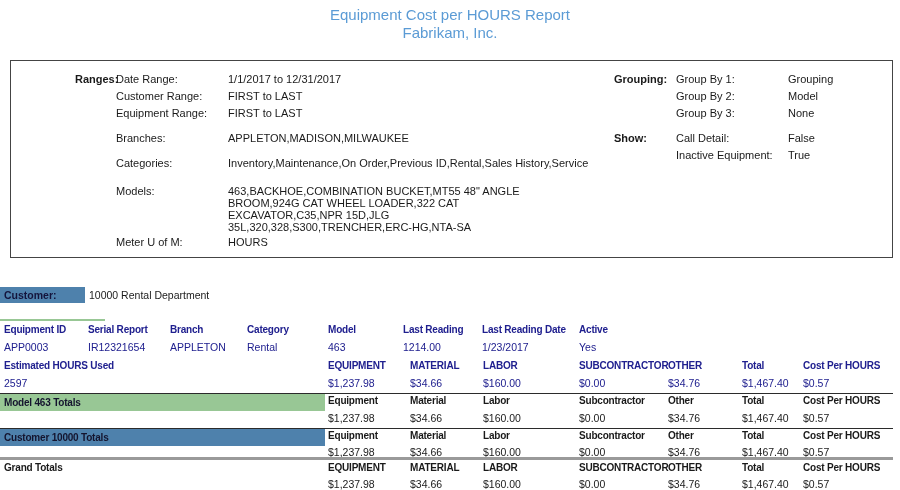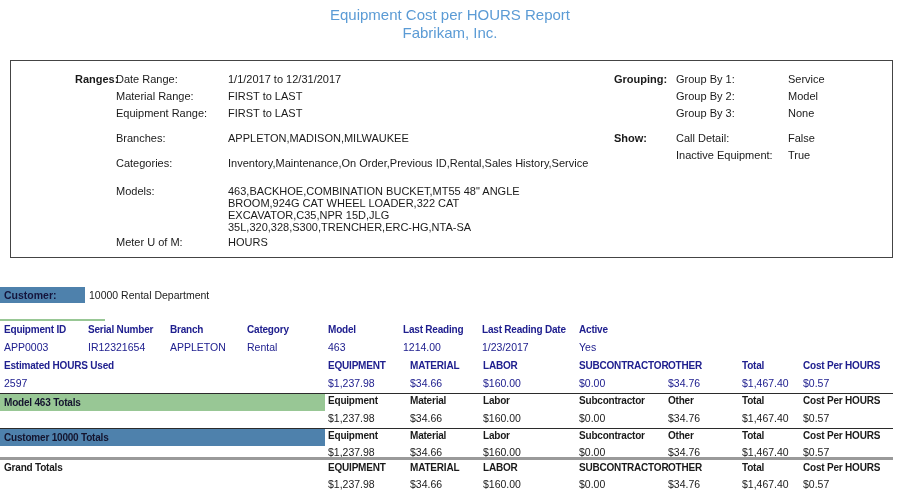--- a/index.html
+++ b/index.html
@@ -56,61 +56,61 @@
 
   <div class="title">
     <div>Equipment Cost per HOURS Report</div>
     <div>Fabrikam, Inc.</div>
   </div>
 
   <div class="pbox">
     <span class="p pb" style="left:28px;top:12px">Ranges:</span>
     <span class="p" style="left:105px;top:12px">Date Range:</span>
     <span class="p" style="left:217px;top:12px">1/1/2017 to 12/31/2017</span>
-    <span class="p" style="left:105px;top:29px">Material Range:</span>
+    <span class="p" style="left:105px;top:29px">Customer Range:</span>
     <span class="p" style="left:217px;top:29px">FIRST to LAST</span>
     <span class="p" style="left:105px;top:46px">Equipment Range:</span>
     <span class="p" style="left:217px;top:46px">FIRST to LAST</span>
 
     <span class="p" style="left:105px;top:71px">Branches:</span>
     <span class="p" style="left:217px;top:71px">APPLETON,MADISON,MILWAUKEE</span>
 
     <span class="p" style="left:105px;top:96px">Categories:</span>
     <span class="p" style="left:217px;top:96px">Inventory,Maintenance,On Order,Previous ID,Rental,Sales History,Service</span>
 
     <span class="p" style="left:105px;top:124px">Models:</span>
     <div class="pwrap" style="left:217px;top:124px">463,BACKHOE,COMBINATION BUCKET,MT55 48" ANGLE BROOM,924G CAT WHEEL LOADER,322 CAT EXCAVATOR,C35,NPR 15D,JLG 35L,320,328,S300,TRENCHER,ERC-HG,NTA-SA</div>
 
     <span class="p" style="left:105px;top:175px">Meter U of M:</span>
     <span class="p" style="left:217px;top:175px">HOURS</span>
 
     <span class="p pb" style="left:567px;top:12px">Grouping:</span>
     <span class="p" style="left:665px;top:12px">Group By 1:</span>
-    <span class="p" style="left:777px;top:12px">Service</span>
+    <span class="p" style="left:777px;top:12px">Grouping</span>
     <span class="p" style="left:665px;top:29px">Group By 2:</span>
     <span class="p" style="left:777px;top:29px">Model</span>
     <span class="p" style="left:665px;top:46px">Group By 3:</span>
     <span class="p" style="left:777px;top:46px">None</span>
 
     <span class="p pb" style="left:567px;top:71px">Show:</span>
     <span class="p" style="left:665px;top:71px">Call Detail:</span>
     <span class="p" style="left:777px;top:71px">False</span>
     <span class="p" style="left:665px;top:88px">Inactive Equipment:</span>
     <span class="p" style="left:777px;top:88px">True</span>
   </div>
 
   <div class="row" style="top:287px">
     <span class="tag blue">Customer:</span>
     <span class="cell bk" style="left:89px;line-height:16px">10000 Rental Department</span>
   </div>
   <div class="model-underline"></div>
 
   <div class="row" style="top:324px">
     <span class="cell hb ec0">Equipment ID</span>
-    <span class="cell hb ec1">Serial Number</span>
+    <span class="cell hb ec1">Serial Report</span>
     <span class="cell hb ec2">Branch</span>
     <span class="cell hb ec3">Category</span>
     <span class="cell hb ec4">Model</span>
     <span class="cell hb ec5">Last Reading</span>
     <span class="cell hb ec6">Last Reading Date</span>
     <span class="cell hb ec7">Active</span>
   </div>
 
   <div class="row" style="top:341px">
     <span class="cell nv ec0">APP0003</span>

